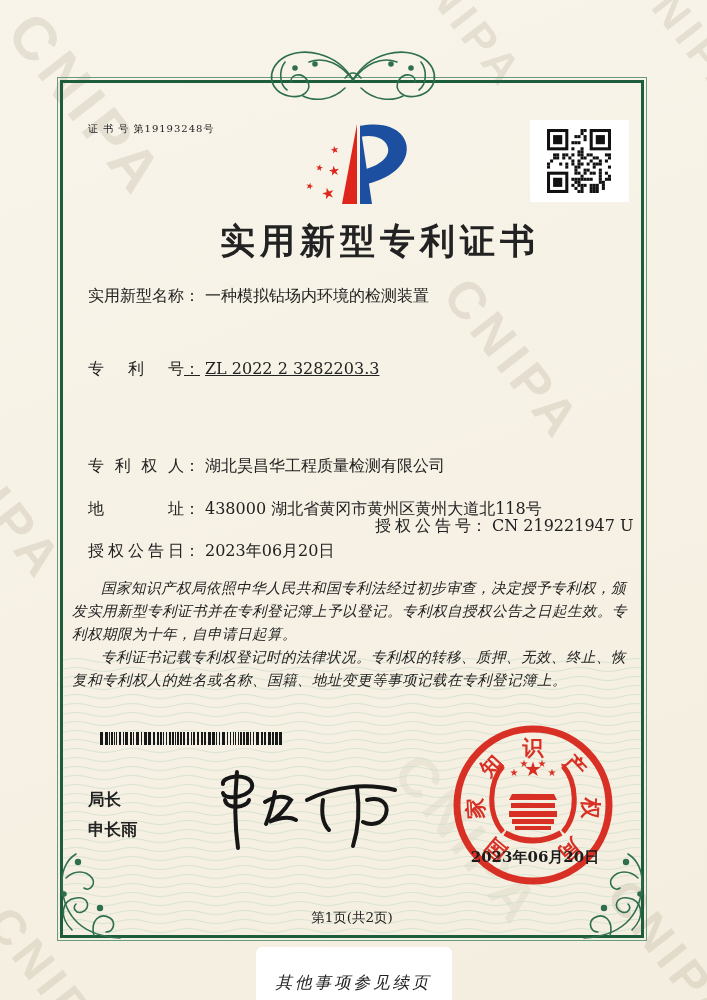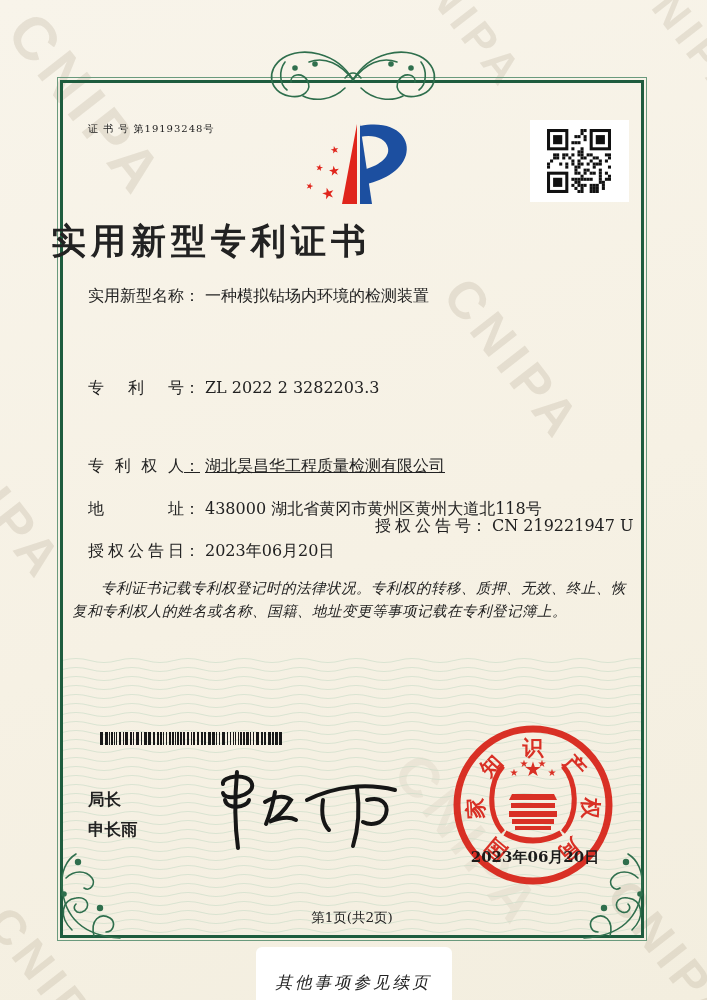--- a/index.html
+++ b/index.html
@@ -12,21 +12,21 @@
   
   .frame{position:absolute;left:57px;top:77px;width:588px;height:862px;border:1px solid #6a9a7d;z-index:2;}
   .frame-inner{position:absolute;left:2px;top:2px;right:2px;bottom:2px;border:3px solid #1e5c3e;}
   .waves{position:absolute;left:62px;top:656px;z-index:1;}
   .ornament{position:absolute;z-index:3;}
   
   .cert-no{position:absolute;left:88px;top:122px;font-size:10px;letter-spacing:1px;z-index:4;}
   .logo{position:absolute;left:293px;top:112px;z-index:4;}
   .qr-card{position:absolute;left:530px;top:120px;width:99px;height:82px;background:#fff;z-index:4;}
   .qr-card svg{position:absolute;left:17px;top:9px;}
-  .title{position:absolute;left:51px;top:218px;width:646px;
+  .title{position:absolute;left:57px;top:218px;width:646px;text-align:center;
          font-size:35px;font-weight:700;letter-spacing:5px;z-index:4;}
   
   .frow{position:absolute;left:88px;font-size:16px;white-space:nowrap;z-index:4;}
   .flabel{display:inline-block;width:96px;text-align:justify;text-align-last:justify;vertical-align:bottom;}
   .fcolon{margin-right:5px;}
   .u{border-bottom:1px solid #444;padding:0 2px 1px 2px;}
   
   .body-text{position:absolute;left:72px;top:577px;width:565px;font-size:14.5px;font-style:italic;
              line-height:23px;letter-spacing:.5px;z-index:4;}
   .body-text p{margin:0;text-indent:2em;}
@@ -245,37 +245,38 @@
         <rect x="3.0476190476190474" y="45.71428571428571" width="15.238095238095237" height="15.238095238095237" fill="#fff"></rect>
         <rect x="6.095238095238095" y="48.76190476190476" width="9.142857142857142" height="9.142857142857142" fill="#111"></rect>
       </svg>
   </div>
 
   <div class="title">实用新型专利证书</div>
 
   <div class="frow" style="top:286px;">
     <span class="flabel">实用新型名称</span><span class="fcolon">：</span><span>一种模拟钻场内环境的检测装置</span>
   </div>
-  <div class="frow" style="top:378px;">
+  <div class="frow" style="top:359px;text-decoration:underline;">
     <span class="flabel">专利号</span><span class="fcolon">：</span><span>ZL 2022 2 3282203.3</span>
   </div>
-  <div class="frow" style="top:456px;text-decoration:underline;">
+  <div class="frow" style="top:456px;">
     <span class="flabel">专利权人</span><span class="fcolon">：</span><span>湖北昊昌华工程质量检测有限公司</span>
   </div>
   <div class="frow" style="top:499px;">
     <span class="flabel">地址</span><span class="fcolon">：</span><span>438000 湖北省黄冈市黄州区黄州大道北118号</span>
   </div>
   <div class="frow" style="top:541px;">
     <span class="flabel">授权公告日</span><span class="fcolon">：</span><span>2023年06月20日</span>
   </div>
   <div class="frow" style="left:375px;top:516px;">
     <span class="flabel">授权公告号</span><span class="fcolon">：</span><span>CN 219221947 U</span>
   </div>
 
   <div class="body-text">
+    <p>国家知识产权局依照中华人民共和国专利法经过初步审查，决定授予专利权，颁发实用新型专利证书并在专利登记簿上予以登记。专利权自授权公告之日起生效。专利权期限为十年，自申请日起算。</p>
     <p>专利证书记载专利权登记时的法律状况。专利权的转移、质押、无效、终止、恢复和专利权人的姓名或名称、国籍、地址变更等事项记载在专利登记簿上。</p>
   </div>
 
   <svg id="barcode" class="barcode" width="183" height="13">
       <rect x="0" y="0" width="3" height="13" fill="#191919"></rect>
       <rect x="5" y="0" width="3" height="13" fill="#191919"></rect>
       <rect x="9" y="0" width="1" height="13" fill="#191919"></rect>
       <rect x="11" y="0" width="2" height="13" fill="#191919"></rect>
       <rect x="14" y="0" width="1" height="13" fill="#191919"></rect>
       <rect x="16" y="0" width="1" height="13" fill="#191919"></rect>

